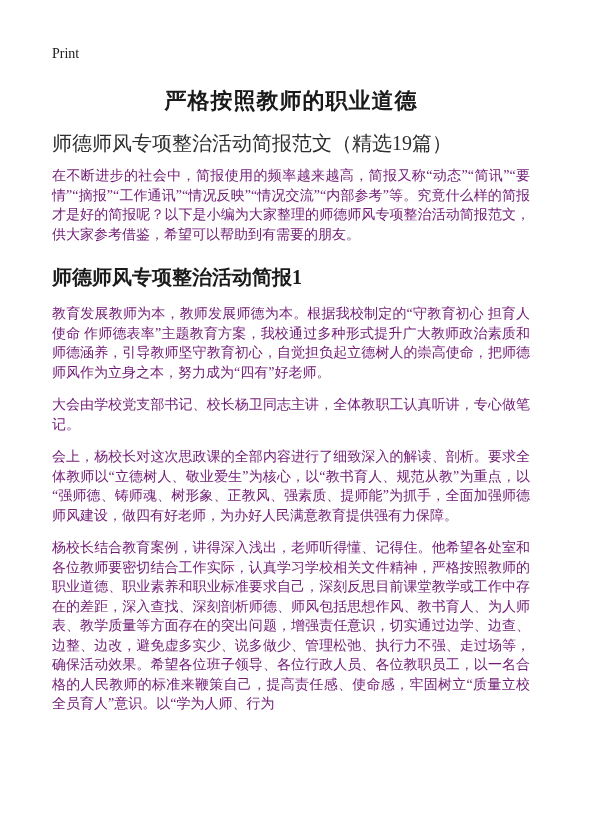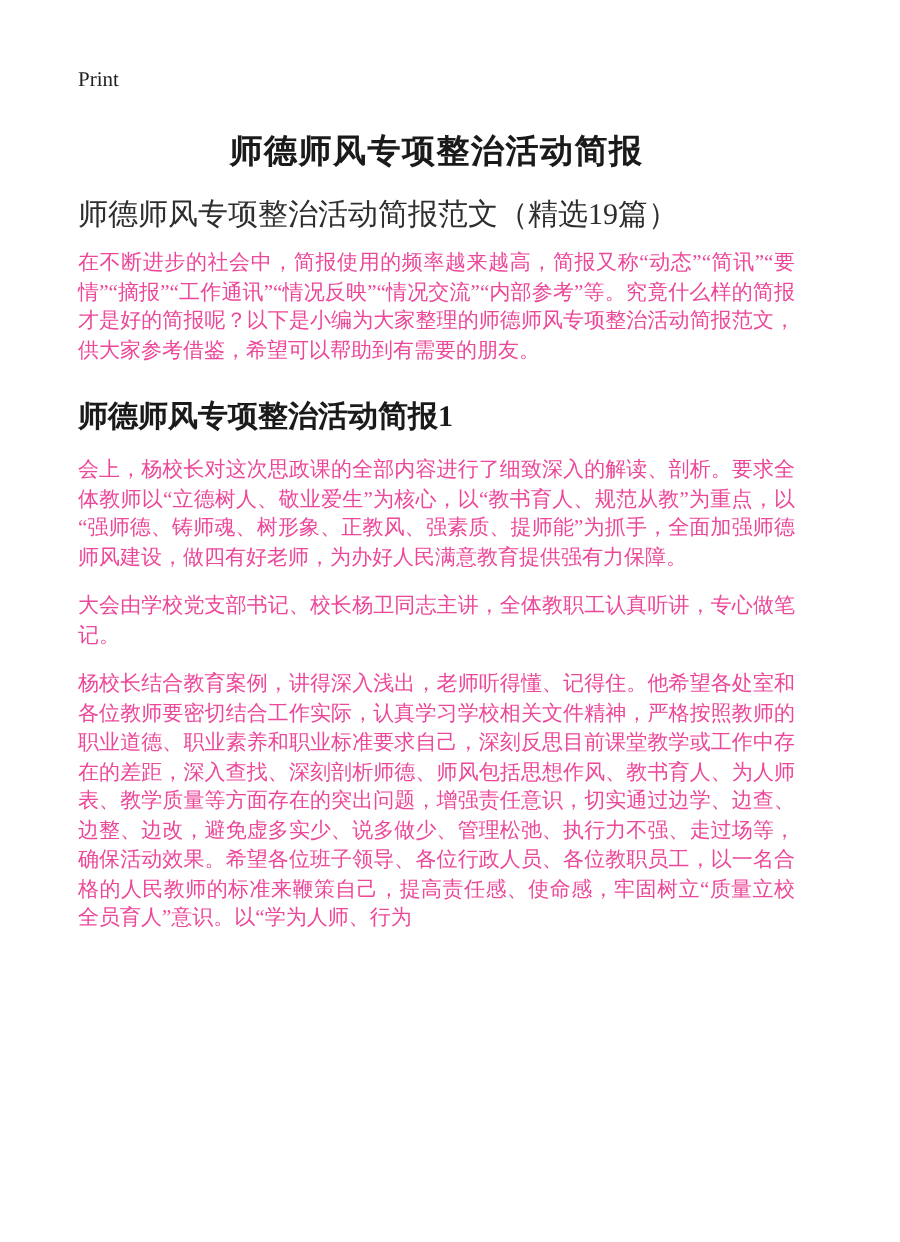--- a/index.html
+++ b/index.html
@@ -37,46 +37,47 @@
   .doc-subtitle {
     margin-top: 18px;
     font-size: 20px;
     color: #2e2e2e;
     line-height: 19px;
   }
   .body-para {
     margin-top: 13px;
     font-size: 14px;
     line-height: 19.5px;
-    color: #ec4899;
+    color: #701a75;
     text-align: justify;
     word-break: break-all;
     line-break: anywhere;
   }
   .section-heading {
     margin-top: 20px;
     font-size: 20px;
     font-weight: bold;
     color: #1a1a1a;
   }
 </style>
 </head>
 <body>
 
 <div class="page">
 
   <span class="print-link">Print</span>
 
-  <h1 class="doc-title">师德师风专项整治活动简报</h1>
+  <h1 class="doc-title">严格按照教师的职业道德</h1>
 
   <p class="doc-subtitle">师德师风专项整治活动简报范文（精选19篇）</p>
 
   <p class="body-para">在不断进步的社会中，简报使用的频率越来越高，简报又称“动态”“简讯”“要情”“摘报”“工作通讯”“情况反映”“情况交流”“内部参考”等。究竟什么样的简报才是好的简报呢？以下是小编为大家整理的师德师风专项整治活动简报范文，供大家参考借鉴，希望可以帮助到有需要的朋友。</p>
 
   <h2 class="section-heading">师德师风专项整治活动简报1</h2>
 
   <div>
+      <p class="body-para">教育发展教师为本，教师发展师德为本。根据我校制定的“守教育初心 担育人使命 作师德表率”主题教育方案，我校通过多种形式提升广大教师政治素质和师德涵养，引导教师坚守教育初心，自觉担负起立德树人的崇高使命，把师德师风作为立身之本，努力成为“四有”好老师。</p>
+      <p class="body-para">大会由学校党支部书记、校长杨卫同志主讲，全体教职工认真听讲，专心做笔记。</p>
       <p class="body-para">会上，杨校长对这次思政课的全部内容进行了细致深入的解读、剖析。要求全体教师以“立德树人、敬业爱生”为核心，以“教书育人、规范从教”为重点，以“强师德、铸师魂、树形象、正教风、强素质、提师能”为抓手，全面加强师德师风建设，做四有好老师，为办好人民满意教育提供强有力保障。</p>
-      <p class="body-para">大会由学校党支部书记、校长杨卫同志主讲，全体教职工认真听讲，专心做笔记。</p>
       <p class="body-para">杨校长结合教育案例，讲得深入浅出，老师听得懂、记得住。他希望各处室和各位教师要密切结合工作实际，认真学习学校相关文件精神，严格按照教师的职业道德、职业素养和职业标准要求自己，深刻反思目前课堂教学或工作中存在的差距，深入查找、深刻剖析师德、师风包括思想作风、教书育人、为人师表、教学质量等方面存在的突出问题，增强责任意识，切实通过边学、边查、边整、边改，避免虚多实少、说多做少、管理松弛、执行力不强、走过场等，确保活动效果。希望各位班子领导、各位行政人员、各位教职员工，以一名合格的人民教师的标准来鞭策自己，提高责任感、使命感，牢固树立“质量立校全员育人”意识。以“学为人师、行为</p>
     </div>
 
 </div>
 
 </body></html>

